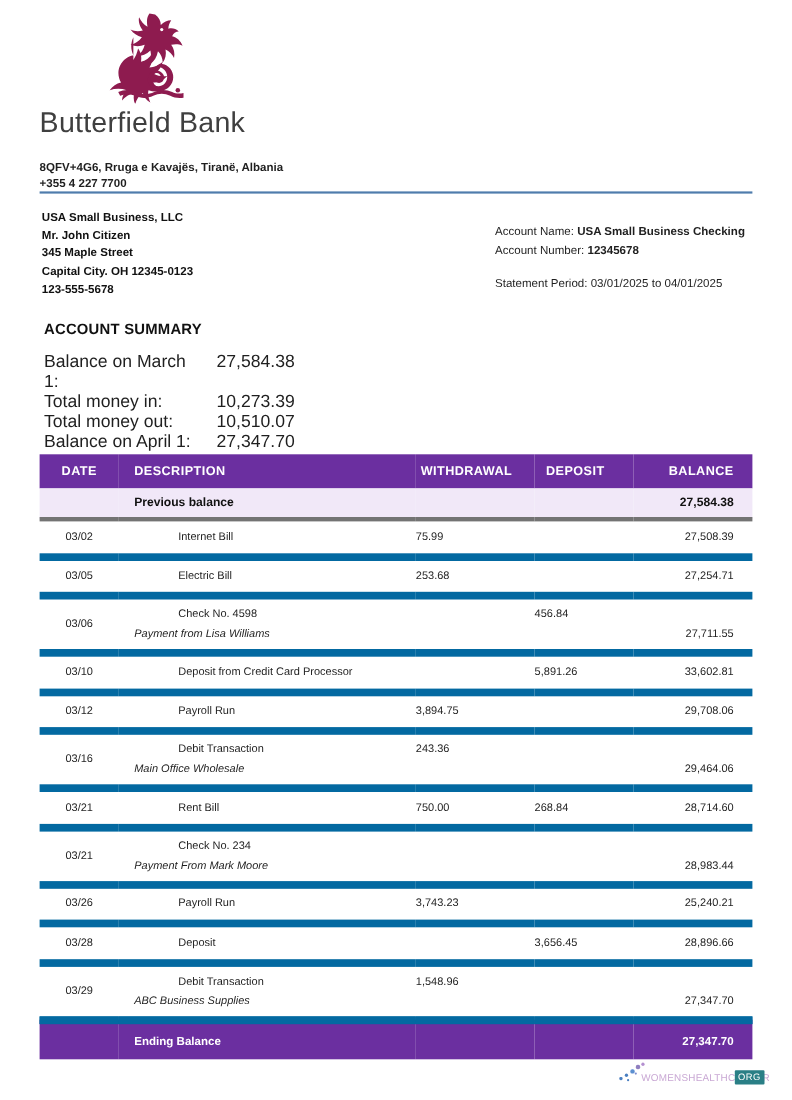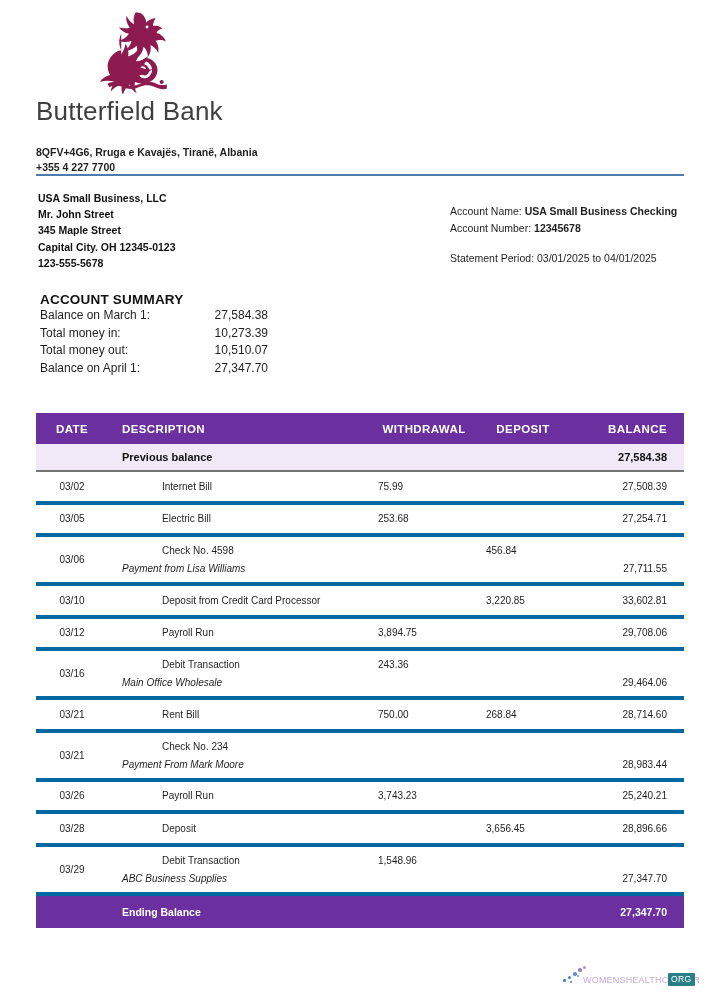--- a/index.html
+++ b/index.html
@@ -91,24 +91,24 @@
     left: 40px;
     top: 292px;
     font-size: 13.5px;
     font-weight: bold;
     letter-spacing: 0.2px;
     color: #111111;
   }
   .summary-table {
     position: absolute;
     left: 40px;
-    top: 308px;
+    top: 321px;
     width: 228px;
     border-collapse: collapse;
-    font-size: 12px;
+    font-size: 16px;
     color: #1f1f1f;
   }
   .summary-table td {
     padding: 0;
     height: 17.5px;
     vertical-align: top;
   }
   .summary-table td.lbl { text-align: left; width: 136px; }
   .summary-table td.amt { text-align: right; width: 92px; }
 
@@ -138,27 +138,27 @@
     padding: 0 0 0 0;
     vertical-align: middle;
   }
   .txn thead th.h-date { text-align: center; }
   .txn thead th.h-desc { text-align: left; padding-left: 14px; }
   .txn thead th.h-wd,
   .txn thead th.h-dep { text-align: center; padding-right: 16px; }
   .txn thead th.h-bal { text-align: right; padding-right: 17px; }
 
   .txn tbody td {
-    border-bottom: 4px solid #0369a1;
+    border-bottom: 7px solid #0369a1;
     vertical-align: middle;
     padding: 0;
   }
   .txn tbody tr.r-prev td {
     background: #F1E8F8;
-    border-bottom: 2px solid #737373;
+    border-bottom: 4px solid #737373;
     height: 26px;
     font-weight: bold;
     font-size: 11px;
     color: #111111;
   }
   .txn tbody tr td.t-date {
     text-align: center;
     font-size: 10px;
     color: #1f1f1f;
   }
@@ -266,21 +266,21 @@
     <div class="bank-address">
       <div>8QFV+4G6, Rruga e Kavajës, Tiranë, Albania</div>
       <div>+355 4 227 7700</div>
     </div>
   </div>
 
   <div class="rule"></div>
 
   <div class="cust-block">
     <div>USA Small Business, LLC</div>
-    <div>Mr. John Street</div>
+    <div>Mr. John Citizen</div>
     <div>345 Maple Street</div>
     <div>Capital City. OH 12345-0123</div>
     <div>123-555-5678</div>
   </div>
 
   <div class="acct-block">
     <div>
       <span class="lbl">Account Name:</span>
       <span class="val">USA Small Business Checking</span>
     </div>
@@ -380,21 +380,21 @@
           <span class="amt-box">27,711.55</span>
         </td>
       </tr>
 
       <tr class="r-1line">
         <td class="t-date">03/10</td>
         <td class="t-desc">
           <span class="desc-main">Deposit from Credit Card Processor</span>
         </td>
         <td class="t-wd"></td>
-        <td class="t-dep">3,220.85</td>
+        <td class="t-dep">5,891.26</td>
         <td class="t-bal">33,602.81</td>
       </tr>
 
       <tr class="r-1line">
         <td class="t-date">03/12</td>
         <td class="t-desc">
           <span class="desc-main">Payroll Run</span>
         </td>
         <td class="t-wd">3,894.75</td>
         <td class="t-dep"></td>

